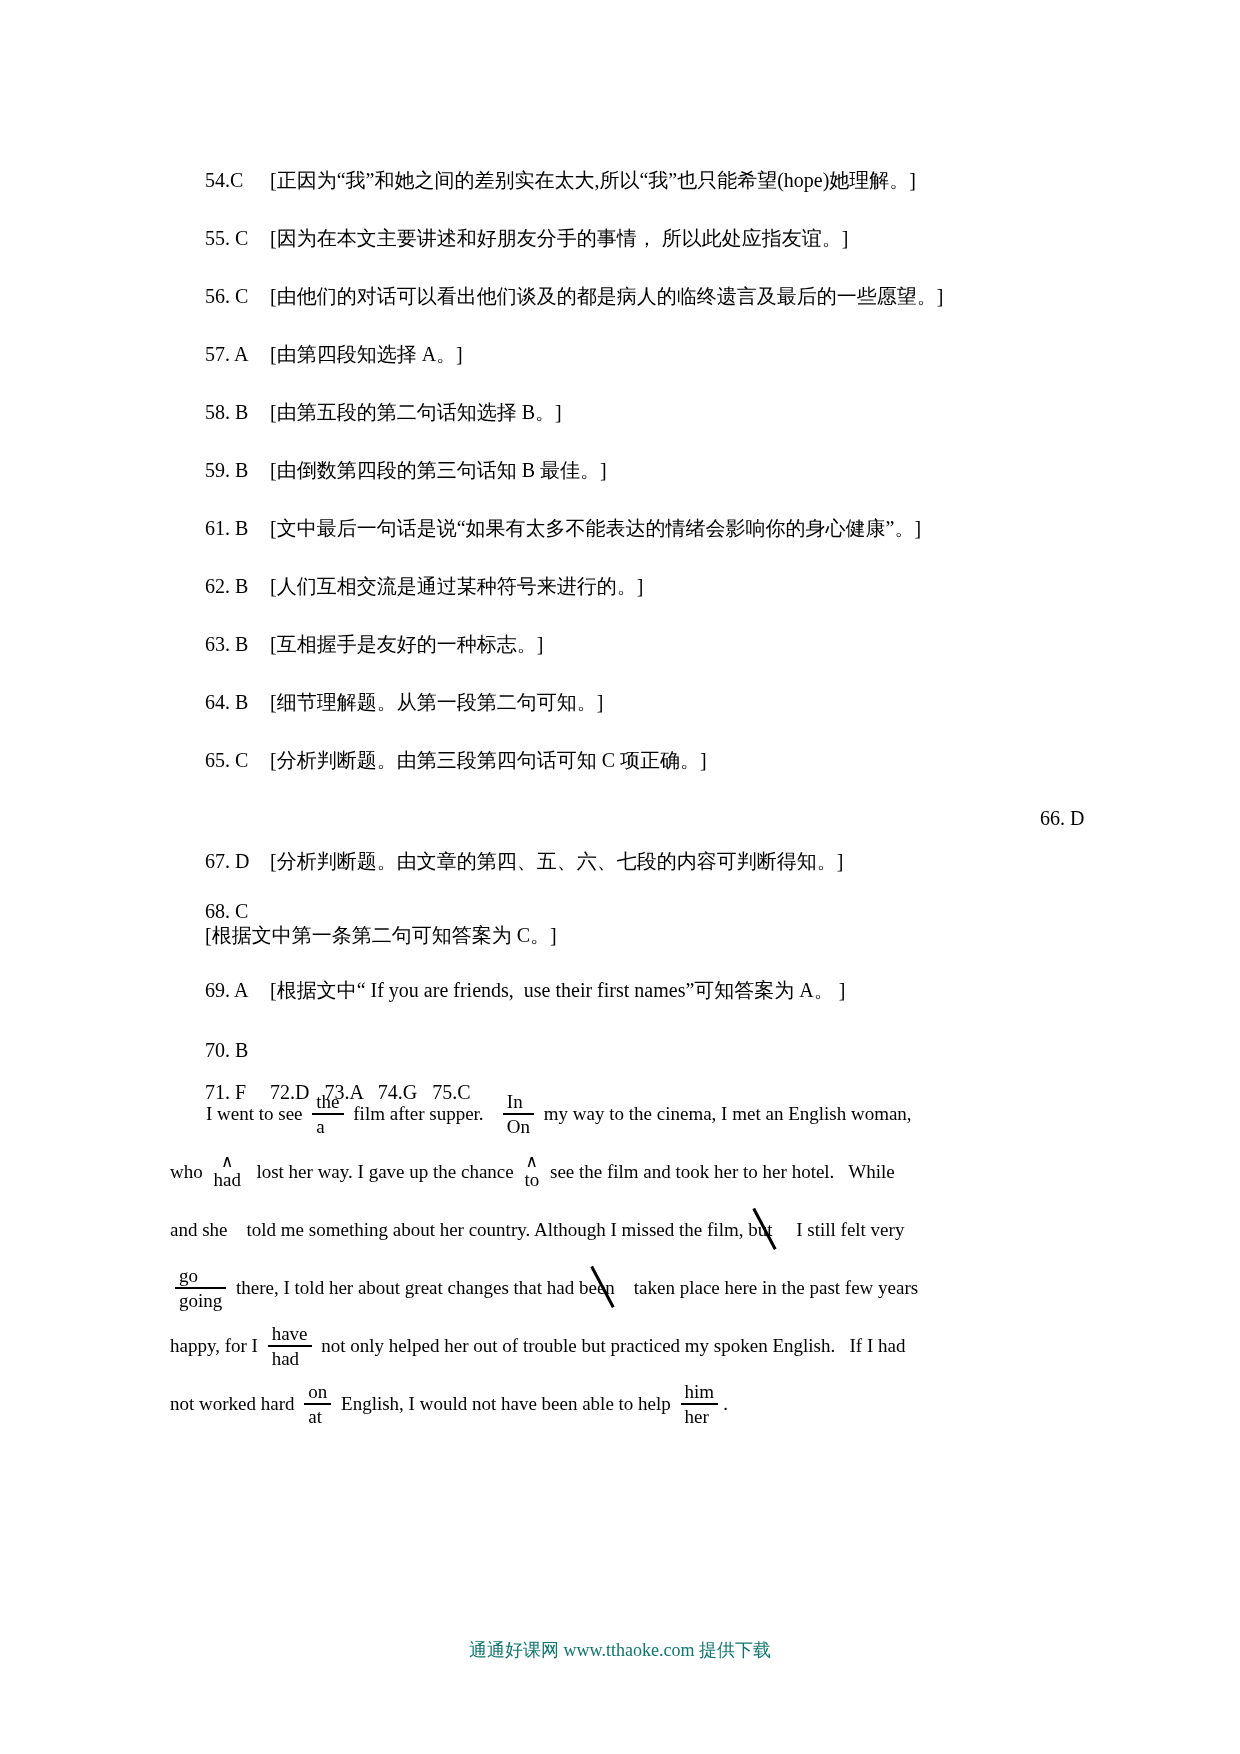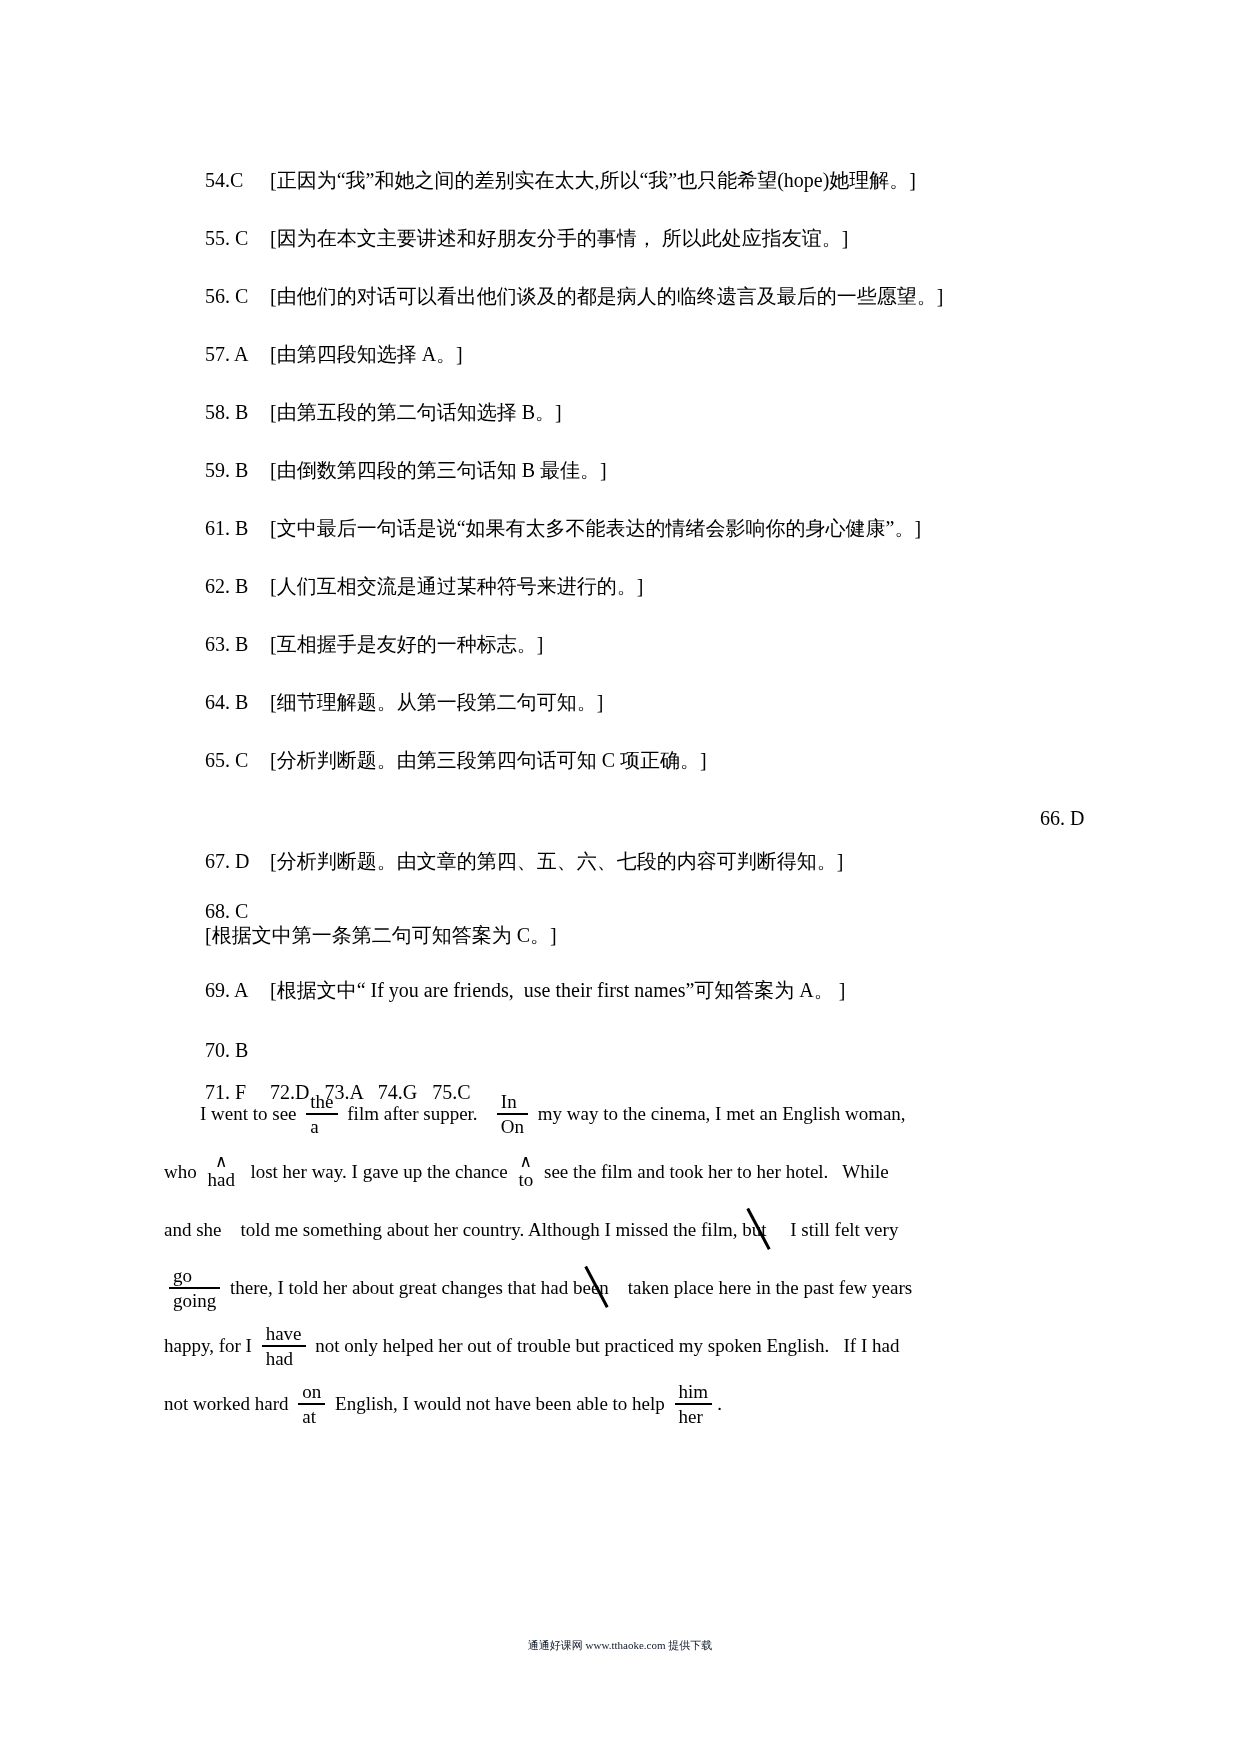--- a/index.html
+++ b/index.html
@@ -29,21 +29,21 @@
   .answer-row:nth-child(14){margin-bottom:31px;flex-direction:column;}
   .answer-row:nth-child(15){margin-bottom:36px;}
   .answer-row:nth-child(16){margin-bottom:18px;}
   .answer-row:nth-child(17){margin-bottom:4px;}
   .answer-row:nth-child(18){margin-bottom:0;}
   .ans-label{flex:0 0 auto;min-width:65px;}
   .ans-text{white-space:pre;}
   
   .passage{
     position:absolute;
-    left:164px;top:1085px;
+    left:170px;top:1085px;
     width:915px;
     font-size:19px;
   }
   .p-line{
     display:flex;
     align-items:center;
     height:58px;
     white-space:pre;
   }
   .p-line:first-child{margin-left:36px;}
@@ -69,22 +69,22 @@
     left:62%;top:-12px;
     width:2.5px;height:46px;
     background:#000;
     transform:rotate(-28deg); 
   }
   
   .footer{
     position:absolute;
     left:0;top:1638px;width:100%;
     text-align:center;
-    font-size:11px;
-    color:#0f172a;
+    font-size:18px;
+    color:#0f766e;
   }
 </style>
 </head>
 <body>
 
 <div class="page">
   <div class="answers">
       <div class="answer-row"><span class="ans-label">54.C</span><span class="ans-text">[正因为“我”和她之间的差别实在太大,所以“我”也只能希望(hope)她理解。]</span></div>
       <div class="answer-row"><span class="ans-label">55. C</span><span class="ans-text">[因为在本文主要讲述和好朋友分手的事情， 所以此处应指友谊。]</span></div>
       <div class="answer-row"><span class="ans-label">56. C</span><span class="ans-text">[由他们的对话可以看出他们谈及的都是病人的临终遗言及最后的一些愿望。]</span></div>

